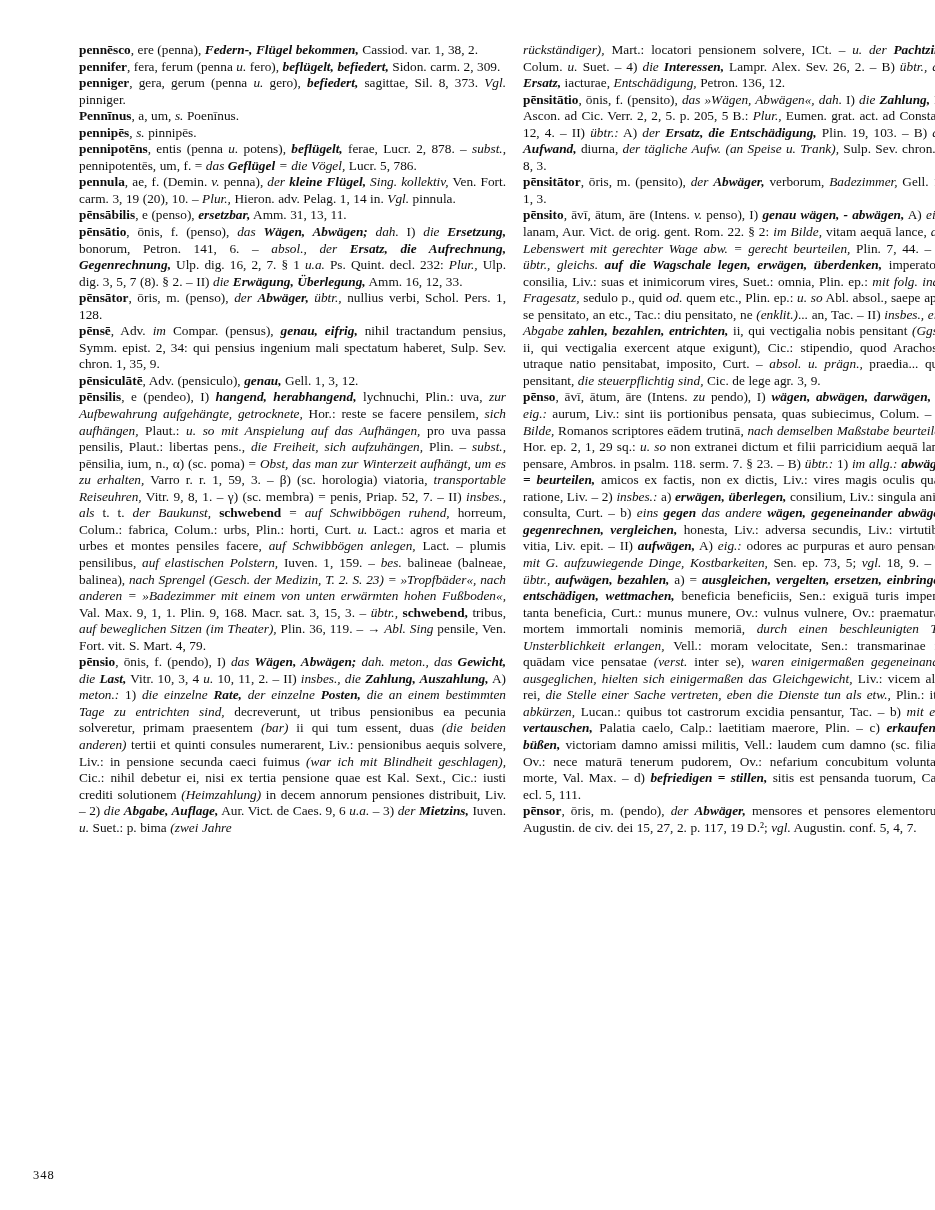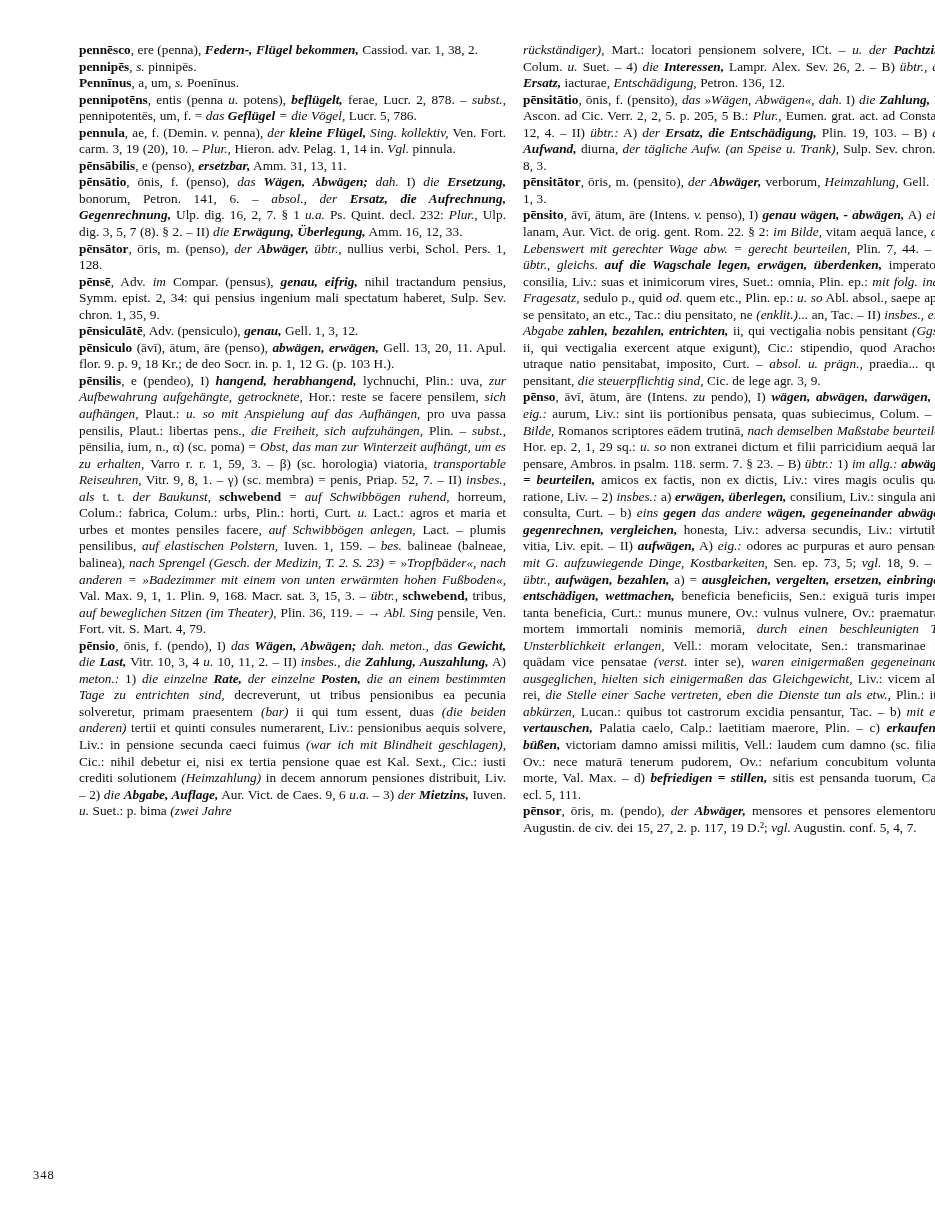--- a/index.html
+++ b/index.html
@@ -43,36 +43,37 @@
     font-family: Liberation Serif, serif;
   }
 </style>
 </head>
 <body>
 
 <div class="page">
   <div class="columns">
     <div class="column">
         <p class="entry"><span class="s-b">pennēsco</span><span class="s-n">, ere (penna), </span><span class="s-bi">Federn-, Flügel bekommen,</span><span class="s-n"> Cassiod. var. 1, 38, 2.</span></p>
+        <p class="entry"><span class="s-b">pennifer</span><span class="s-n">, fera, ferum (penna </span><span class="s-i">u.</span><span class="s-n"> fero), </span><span class="s-bi">beflügelt, befiedert,</span><span class="s-n"> Sidon. carm. 2, 309.</span></p>
+        <p class="entry"><span class="s-b">penniger</span><span class="s-n">, gera, gerum (penna </span><span class="s-i">u.</span><span class="s-n"> gero), </span><span class="s-bi">befiedert,</span><span class="s-n"> sagittae, Sil. 8, 373. </span><span class="s-i">Vgl.</span><span class="s-n"> pinniger.</span></p>
+        <p class="entry"><span class="s-b">Pennīnus</span><span class="s-n">, a, um, </span><span class="s-i">s.</span><span class="s-n"> Poenīnus.</span></p>
         <p class="entry"><span class="s-b">pennipēs</span><span class="s-n">, </span><span class="s-i">s.</span><span class="s-n"> pinnipēs.</span></p>
-        <p class="entry"><span class="s-b">Pennīnus</span><span class="s-n">, a, um, </span><span class="s-i">s.</span><span class="s-n"> Poenīnus.</span></p>
         <p class="entry"><span class="s-b">pennipotēns</span><span class="s-n">, entis (penna </span><span class="s-i">u.</span><span class="s-n"> potens), </span><span class="s-bi">beflügelt,</span><span class="s-n"> ferae, Lucr. 2, 878. – </span><span class="s-i">subst.</span><span class="s-n">, pennipotentēs, um, f. = </span><span class="s-i">das </span><span class="s-bi">Geflügel</span><span class="s-i"> = die Vögel,</span><span class="s-n"> Lucr. 5, 786.</span></p>
         <p class="entry"><span class="s-b">pennula</span><span class="s-n">, ae, f. (Demin. </span><span class="s-i">v.</span><span class="s-n"> penna), </span><span class="s-i">der </span><span class="s-bi">kleine Flügel,</span><span class="s-i"> Sing. kollektiv,</span><span class="s-n"> Ven. Fort. carm. 3, 19 (20), 10. – </span><span class="s-i">Plur.,</span><span class="s-n"> Hieron. adv. Pelag. 1, 14 in. </span><span class="s-i">Vgl.</span><span class="s-n"> pinnula.</span></p>
         <p class="entry"><span class="s-b">pēnsābilis</span><span class="s-n">, e (penso), </span><span class="s-bi">ersetzbar,</span><span class="s-n"> Amm. 31, 13, 11.</span></p>
         <p class="entry"><span class="s-b">pēnsātio</span><span class="s-n">, ōnis, f. (penso), </span><span class="s-i">das </span><span class="s-bi">Wägen, Abwägen;</span><span class="s-i"> dah.</span><span class="s-n"> I) </span><span class="s-i">die </span><span class="s-bi">Ersetzung,</span><span class="s-n"> bonorum, Petron. 141, 6. – </span><span class="s-i">absol., der </span><span class="s-bi">Ersatz, die Aufrechnung, Gegenrechnung,</span><span class="s-n"> Ulp. dig. 16, 2, 7. § 1 </span><span class="s-i">u.a.</span><span class="s-n"> Ps. Quint. decl. 232: </span><span class="s-i">Plur.,</span><span class="s-n"> Ulp. dig. 3, 5, 7 (8). § 2. – II) </span><span class="s-i">die </span><span class="s-bi">Erwägung, Überlegung,</span><span class="s-n"> Amm. 16, 12, 33.</span></p>
         <p class="entry"><span class="s-b">pēnsātor</span><span class="s-n">, ōris, m. (penso), </span><span class="s-i">der </span><span class="s-bi">Abwäger,</span><span class="s-i"> übtr.,</span><span class="s-n"> nullius verbi, Schol. Pers. 1, 128.</span></p>
         <p class="entry"><span class="s-b">pēnsē</span><span class="s-n">, Adv. </span><span class="s-i">im</span><span class="s-n"> Compar. (pensus), </span><span class="s-bi">genau, eifrig,</span><span class="s-n"> nihil tractandum pensius, Symm. epist. 2, 34: qui pensius ingenium mali spectatum haberet, Sulp. Sev. chron. 1, 35, 9.</span></p>
         <p class="entry"><span class="s-b">pēnsiculātē</span><span class="s-n">, Adv. (pensiculo), </span><span class="s-bi">genau,</span><span class="s-n"> Gell. 1, 3, 12.</span></p>
-        <p class="entry"><span class="s-b">pēnsiculo</span><span class="s-n"> (āvī), ātum, āre (penso), </span><span class="s-bi">abwägen, erwägen,</span><span class="s-n"> Gell. 13, 20, 11. Apul. flor. 9. p. 9, 18 Kr.; de deo Socr. in. p. 1, 12 G. (p. 103 H.).</span></p>
         <p class="entry"><span class="s-b">pēnsilis</span><span class="s-n">, e (pendeo), I) </span><span class="s-bi">hangend, herabhangend,</span><span class="s-n"> lychnuchi, Plin.: uva, </span><span class="s-i">zur Aufbewahrung aufgehängte, getrocknete,</span><span class="s-n"> Hor.: reste se facere pensilem, </span><span class="s-i">sich aufhängen,</span><span class="s-n"> Plaut.: </span><span class="s-i">u. so mit Anspielung auf das Aufhängen,</span><span class="s-n"> pro uva passa pensilis, Plaut.: libertas pens., </span><span class="s-i">die Freiheit, sich aufzuhängen,</span><span class="s-n"> Plin. – </span><span class="s-i">subst.,</span><span class="s-n"> pēnsilia, ium, n., α) (sc. poma) = </span><span class="s-i">Obst, das man zur Winterzeit aufhängt, um es zu erhalten,</span><span class="s-n"> Varro r. r. 1, 59, 3. – β) (sc. horologia) viatoria, </span><span class="s-i">transportable Reiseuhren,</span><span class="s-n"> Vitr. 9, 8, 1. – γ) (sc. membra) = penis, Priap. 52, 7. – II) </span><span class="s-i">insbes., als</span><span class="s-n"> t. t. </span><span class="s-i">der Baukunst,</span><span class="s-b"> schwebend</span><span class="s-n"> = </span><span class="s-i">auf Schwibbögen ruhend,</span><span class="s-n"> horreum, Colum.: fabrica, Colum.: urbs, Plin.: horti, Curt. </span><span class="s-i">u.</span><span class="s-n"> Lact.: agros et maria et urbes et montes pensiles facere, </span><span class="s-i">auf Schwibbögen anlegen,</span><span class="s-n"> Lact. – plumis pensilibus, </span><span class="s-i">auf elastischen Polstern,</span><span class="s-n"> Iuven. 1, 159. – </span><span class="s-i">bes.</span><span class="s-n"> balineae (balneae, balinea), </span><span class="s-i">nach Sprengel (Gesch. der Medizin, T. 2. S. 23) = »Tropfbäder«, nach anderen = »Badezimmer mit einem von unten erwärmten hohen Fußboden«,</span><span class="s-n"> Val. Max. 9, 1, 1. Plin. 9, 168. Macr. sat. 3, 15, 3. – </span><span class="s-i">übtr.,</span><span class="s-b"> schwebend,</span><span class="s-n"> tribus, </span><span class="s-i">auf beweglichen Sitzen (im Theater),</span><span class="s-n"> Plin. 36, 119. – → </span><span class="s-i">Abl. Sing</span><span class="s-n"> pensile, Ven. Fort. vit. S. Mart. 4, 79.</span></p>
         <p class="entry"><span class="s-b">pēnsio</span><span class="s-n">, ōnis, f. (pendo), I) </span><span class="s-i">das </span><span class="s-bi">Wägen, Abwägen;</span><span class="s-i"> dah. meton., das </span><span class="s-bi">Gewicht,</span><span class="s-i"> die </span><span class="s-bi">Last,</span><span class="s-n"> Vitr. 10, 3, 4 </span><span class="s-i">u.</span><span class="s-n"> 10, 11, 2. – II) </span><span class="s-i">insbes., die </span><span class="s-bi">Zahlung, Auszahlung,</span><span class="s-n"> A) </span><span class="s-i">meton.:</span><span class="s-n"> 1) </span><span class="s-i">die einzelne </span><span class="s-bi">Rate,</span><span class="s-i"> der einzelne </span><span class="s-bi">Posten,</span><span class="s-i"> die an einem bestimmten Tage zu entrichten sind,</span><span class="s-n"> decreverunt, ut tribus pensionibus ea pecunia solveretur, primam praesentem </span><span class="s-i">(bar)</span><span class="s-n"> ii qui tum essent, duas </span><span class="s-i">(die beiden anderen)</span><span class="s-n"> tertii et quinti consules numerarent, Liv.: pensionibus aequis solvere, Liv.: in pensione secunda caeci fuimus </span><span class="s-i">(war ich mit Blindheit geschlagen),</span><span class="s-n"> Cic.: nihil debetur ei, nisi ex tertia pensione quae est Kal. Sext., Cic.: iusti crediti solutionem </span><span class="s-i">(Heimzahlung)</span><span class="s-n"> in decem annorum pensiones distribuit, Liv. – 2) </span><span class="s-i">die </span><span class="s-bi">Abgabe, Auflage,</span><span class="s-n"> Aur. Vict. de Caes. 9, 6 </span><span class="s-i">u.a.</span><span class="s-n"> – 3) </span><span class="s-i">der </span><span class="s-bi">Mietzins,</span><span class="s-n"> Iuven. </span><span class="s-i">u.</span><span class="s-n"> Suet.: p. bima </span><span class="s-i">(zwei Jahre</span></p>
       </div>
     <div class="column">
         <p class="entry"><span class="s-i">rückständiger),</span><span class="s-n"> Mart.: locatori pensionem solvere, ICt. – </span><span class="s-i">u. der </span><span class="s-bi">Pachtzins,</span><span class="s-n"> Colum. </span><span class="s-i">u.</span><span class="s-n"> Suet. – 4) </span><span class="s-i">die </span><span class="s-bi">Interessen,</span><span class="s-n"> Lampr. Alex. Sev. 26, 2. – B) </span><span class="s-i">übtr., der </span><span class="s-bi">Ersatz,</span><span class="s-n"> iacturae, </span><span class="s-i">Entschädigung,</span><span class="s-n"> Petron. 136, 12.</span></p>
         <p class="entry"><span class="s-b">pēnsitātio</span><span class="s-n">, ōnis, f. (pensito), </span><span class="s-i">das »Wägen, Abwägen«, dah.</span><span class="s-n"> I) </span><span class="s-i">die </span><span class="s-bi">Zahlung,</span><span class="s-n"> Ps. Ascon. ad Cic. Verr. 2, 2, 5. p. 205, 5 B.: </span><span class="s-i">Plur.,</span><span class="s-n"> Eumen. grat. act. ad Constant. 12, 4. – II) </span><span class="s-i">übtr.:</span><span class="s-n"> A) </span><span class="s-i">der </span><span class="s-bi">Ersatz, die Entschädigung,</span><span class="s-n"> Plin. 19, 103. – B) </span><span class="s-i">der </span><span class="s-bi">Aufwand,</span><span class="s-n"> diurna, </span><span class="s-i">der tägliche Aufw. (an Speise u. Trank),</span><span class="s-n"> Sulp. Sev. chron. 2, 8, 3.</span></p>
-        <p class="entry"><span class="s-b">pēnsitātor</span><span class="s-n">, ōris, m. (pensito), </span><span class="s-i">der </span><span class="s-bi">Abwäger,</span><span class="s-n"> verborum, </span><span class="s-i">Heimzahlung,</span><span class="s-n"> Gell. 17, 1, 3.</span></p>
+        <p class="entry"><span class="s-b">pēnsitātor</span><span class="s-n">, ōris, m. (pensito), </span><span class="s-i">der </span><span class="s-bi">Abwäger,</span><span class="s-n"> verborum, </span><span class="s-i">Badezimmer,</span><span class="s-n"> Gell. 17, 1, 3.</span></p>
         <p class="entry"><span class="s-b">pēnsito</span><span class="s-n">, āvī, ātum, āre (Intens. </span><span class="s-i">v.</span><span class="s-n"> penso), I) </span><span class="s-bi">genau wägen, - abwägen,</span><span class="s-n"> A) </span><span class="s-i">eig.:</span><span class="s-n"> lanam, Aur. Vict. de orig. gent. Rom. 22. § 2: </span><span class="s-i">im Bilde,</span><span class="s-n"> vitam aequā lance, </span><span class="s-i">den Lebenswert mit gerechter Wage abw. = gerecht beurteilen,</span><span class="s-n"> Plin. 7, 44. – B) </span><span class="s-i">übtr., gleichs. </span><span class="s-bi">auf die Wagschale legen, erwägen, überdenken,</span><span class="s-n"> imperatoria consilia, Liv.: suas et inimicorum vires, Suet.: omnia, Plin. ep.: </span><span class="s-i">mit folg. indir. Fragesatz,</span><span class="s-n"> sedulo p., quid </span><span class="s-i">od.</span><span class="s-n"> quem etc., Plin. ep.: </span><span class="s-i">u. so</span><span class="s-n"> Abl. absol., saepe apud se pensitato, an etc., Tac.: diu pensitato, ne </span><span class="s-i">(enklit.)</span><span class="s-n">... an, Tac. – II) </span><span class="s-i">insbes., eine Abgabe </span><span class="s-bi">zahlen, bezahlen, entrichten,</span><span class="s-n"> ii, qui vectigalia nobis pensitant </span><span class="s-i">(Ggstz.</span><span class="s-n"> ii, qui vectigalia exercent atque exigunt), Cic.: stipendio, quod Arachosiis utraque natio pensitabat, imposito, Curt. – </span><span class="s-i">absol. u. prägn.,</span><span class="s-n"> praedia... quae pensitant, </span><span class="s-i">die steuerpflichtig sind,</span><span class="s-n"> Cic. de lege agr. 3, 9.</span></p>
         <p class="entry"><span class="s-b">pēnso</span><span class="s-n">, āvī, ātum, āre (Intens. </span><span class="s-i">zu</span><span class="s-n"> pendo), I) </span><span class="s-bi">wägen, abwägen, darwägen,</span><span class="s-n"> A) </span><span class="s-i">eig.:</span><span class="s-n"> aurum, Liv.: sint iis portionibus pensata, quas subiecimus, Colum. – </span><span class="s-i">im Bilde,</span><span class="s-n"> Romanos scriptores eādem trutinā, </span><span class="s-i">nach demselben Maßstabe beurteilen,</span><span class="s-n"> Hor. ep. 2, 1, 29 sq.: </span><span class="s-i">u. so</span><span class="s-n"> non extranei dictum et filii parricidium aequā lance pensare, Ambros. in psalm. 118. serm. 7. § 23. – B) </span><span class="s-i">übtr.:</span><span class="s-n"> 1) </span><span class="s-i">im allg.:</span><span class="s-bi"> abwägen = beurteilen,</span><span class="s-n"> amicos ex factis, non ex dictis, Liv.: vires magis oculis quam ratione, Liv. – 2) </span><span class="s-i">insbes.:</span><span class="s-n"> a) </span><span class="s-bi">erwägen, überlegen,</span><span class="s-n"> consilium, Liv.: singula animi consulta, Curt. – b) </span><span class="s-i">eins </span><span class="s-bi">gegen</span><span class="s-i"> das andere </span><span class="s-bi">wägen, gegeneinander abwägen, gegenrechnen, vergleichen,</span><span class="s-n"> honesta, Liv.: adversa secundis, Liv.: virtutibus vitia, Liv. epit. – II) </span><span class="s-bi">aufwägen,</span><span class="s-n"> A) </span><span class="s-i">eig.:</span><span class="s-n"> odores ac purpuras et auro pensanda, </span><span class="s-i">mit G. aufzuwiegende Dinge, Kostbarkeiten,</span><span class="s-n"> Sen. ep. 73, 5; </span><span class="s-i">vgl.</span><span class="s-n"> 18, 9. – B) </span><span class="s-i">übtr.,</span><span class="s-bi"> aufwägen, bezahlen,</span><span class="s-n"> a) = </span><span class="s-bi">ausgleichen, vergelten, ersetzen, einbringen, entschädigen, wettmachen,</span><span class="s-n"> beneficia beneficiis, Sen.: exiguā turis impensā tanta beneficia, Curt.: munus munere, Ov.: vulnus vulnere, Ov.: praematuram mortem immortali nominis memoriā, </span><span class="s-i">durch einen beschleunigten Tod Unsterblichkeit erlangen,</span><span class="s-n"> Vell.: moram velocitate, Sen.: transmarinae res quādam vice pensatae </span><span class="s-i">(verst.</span><span class="s-n"> inter se), </span><span class="s-i">waren einigermaßen gegeneinander ausgeglichen, hielten sich einigermaßen das Gleichgewicht,</span><span class="s-n"> Liv.: vicem alcis rei, </span><span class="s-i">die Stelle einer Sache vertreten, eben die Dienste tun als etw.,</span><span class="s-n"> Plin.: iter, </span><span class="s-i">abkürzen,</span><span class="s-n"> Lucan.: quibus tot castrorum excidia pensantur, Tac. – b) </span><span class="s-i">mit etw. </span><span class="s-bi">vertauschen,</span><span class="s-n"> Palatia caelo, Calp.: laetitiam maerore, Plin. – c) </span><span class="s-bi">erkaufen = büßen,</span><span class="s-n"> victoriam damno amissi militis, Vell.: laudem cum damno (sc. filiae), Ov.: nece maturā tenerum pudorem, Ov.: nefarium concubitum voluntariā morte, Val. Max. – d) </span><span class="s-bi">befriedigen = stillen,</span><span class="s-n"> sitis est pensanda tuorum, Calp. ecl. 5, 111.</span></p>
         <p class="entry"><span class="s-b">pēnsor</span><span class="s-n">, ōris, m. (pendo), </span><span class="s-i">der </span><span class="s-bi">Abwäger,</span><span class="s-n"> mensores et pensores elementorum, Augustin. de civ. dei 15, 27, 2. p. 117, 19 D.²; </span><span class="s-i">vgl.</span><span class="s-n"> Augustin. conf. 5, 4, 7.</span></p>
       </div>
   </div>
   <div class="page-number">348</div>
 </div>
 
 </body></html>

